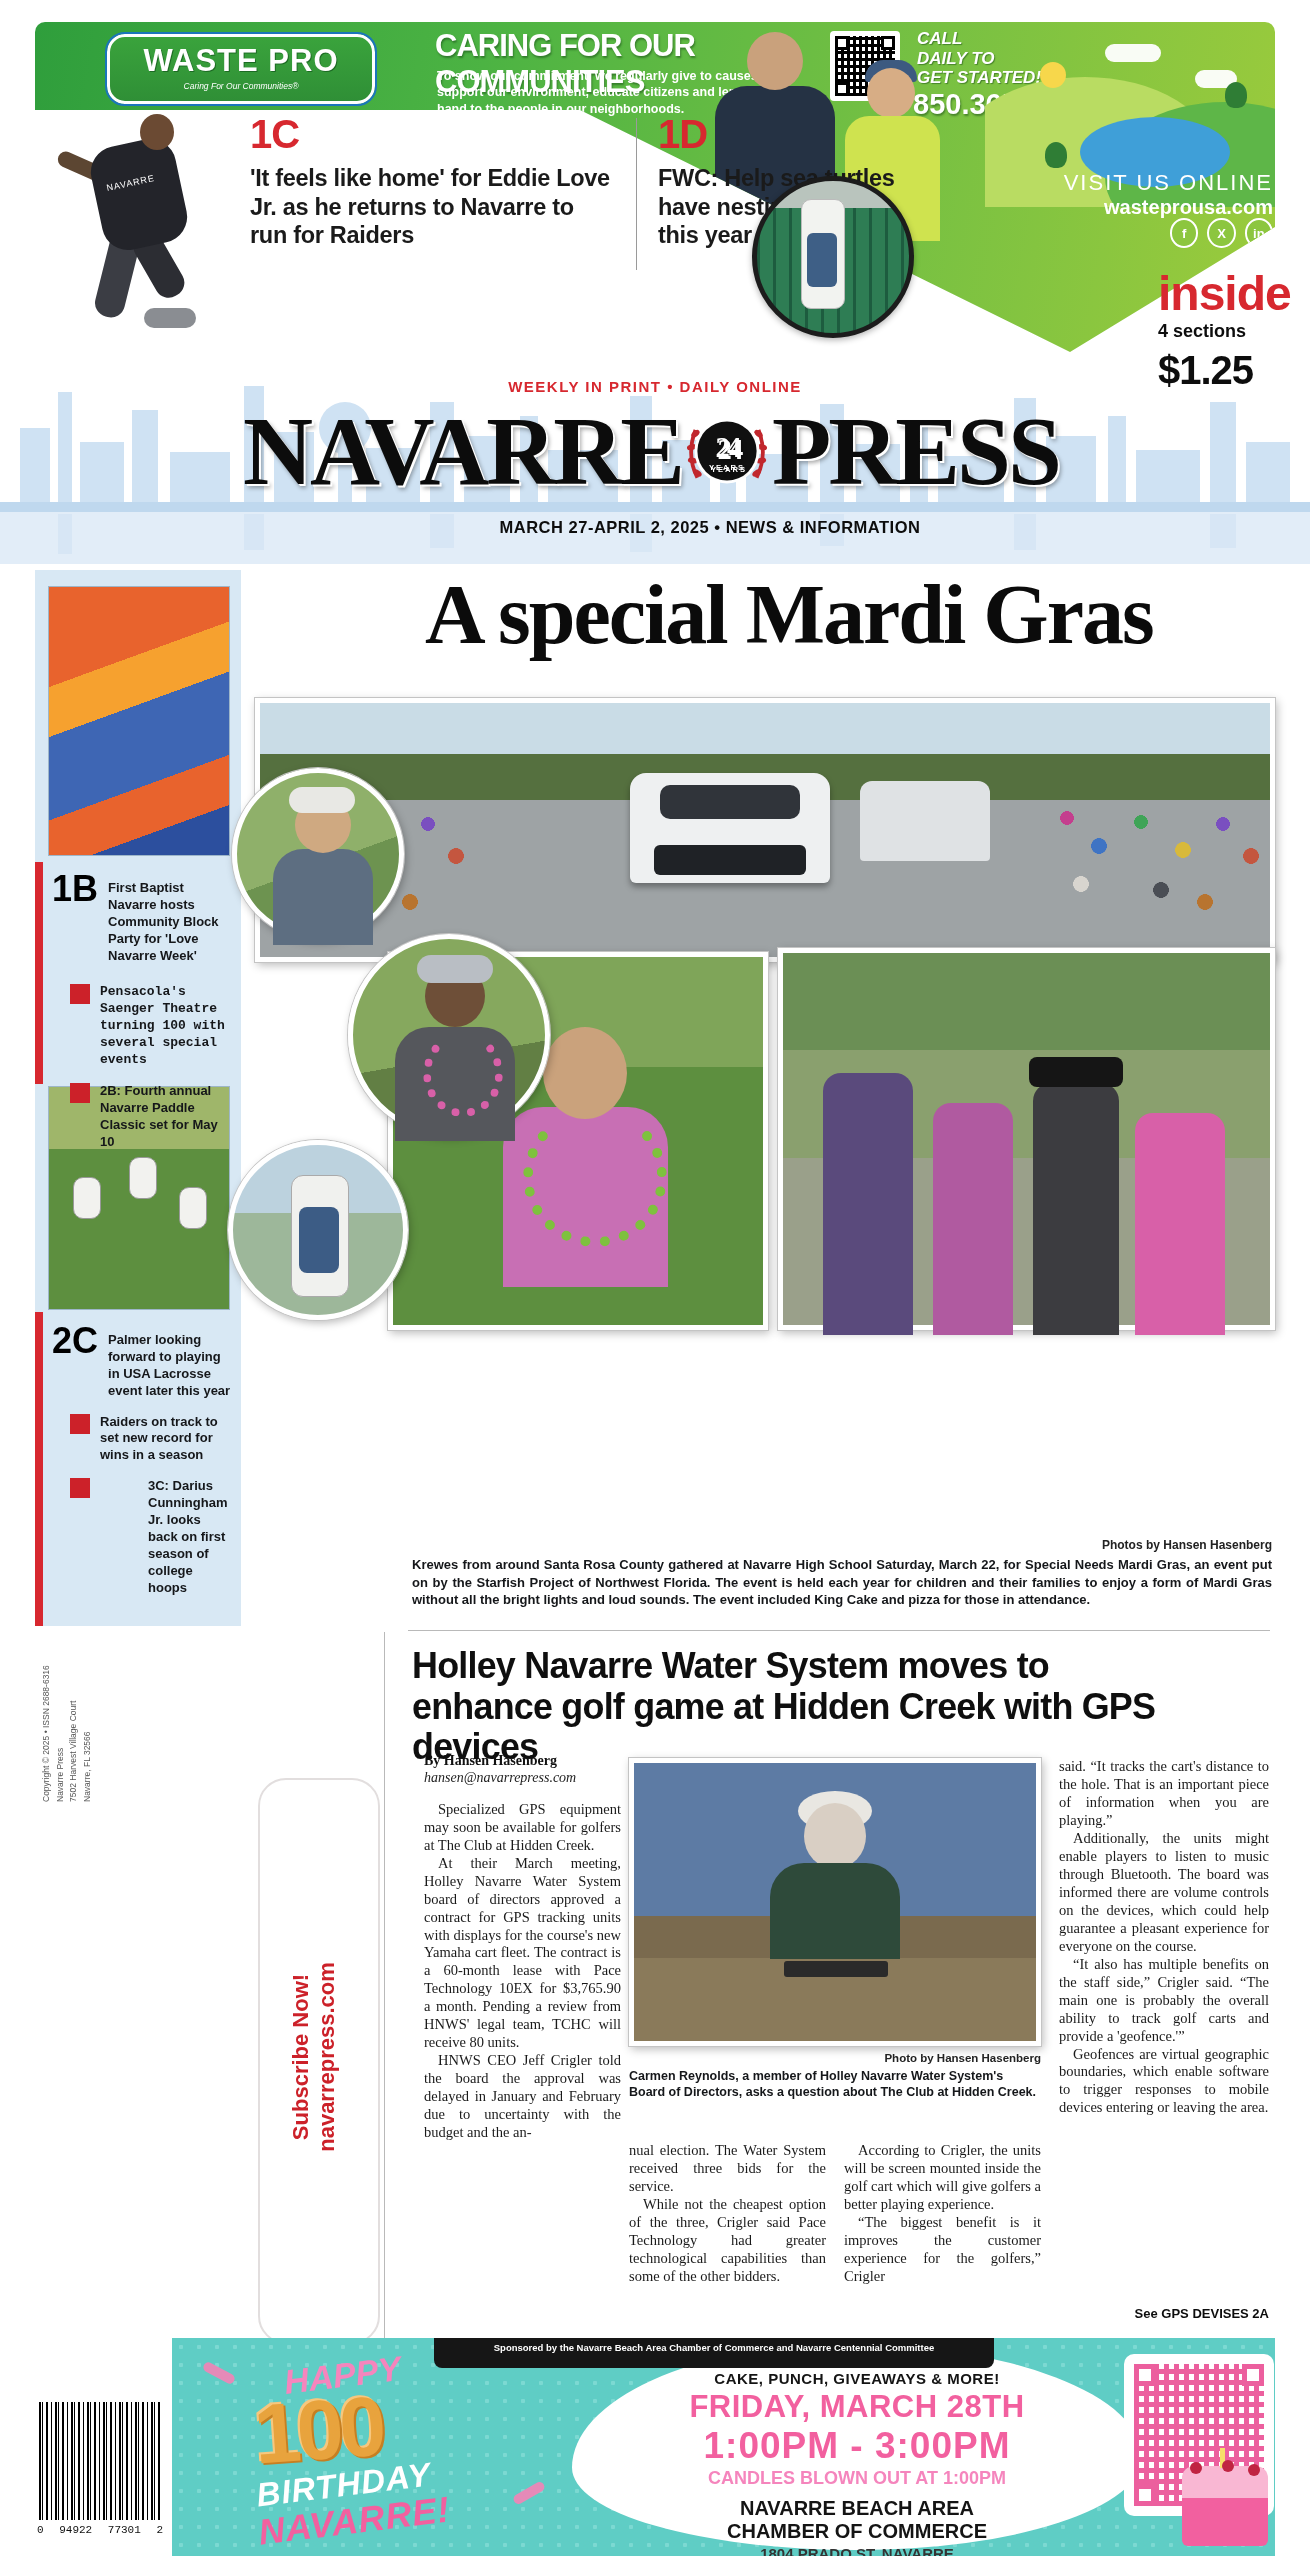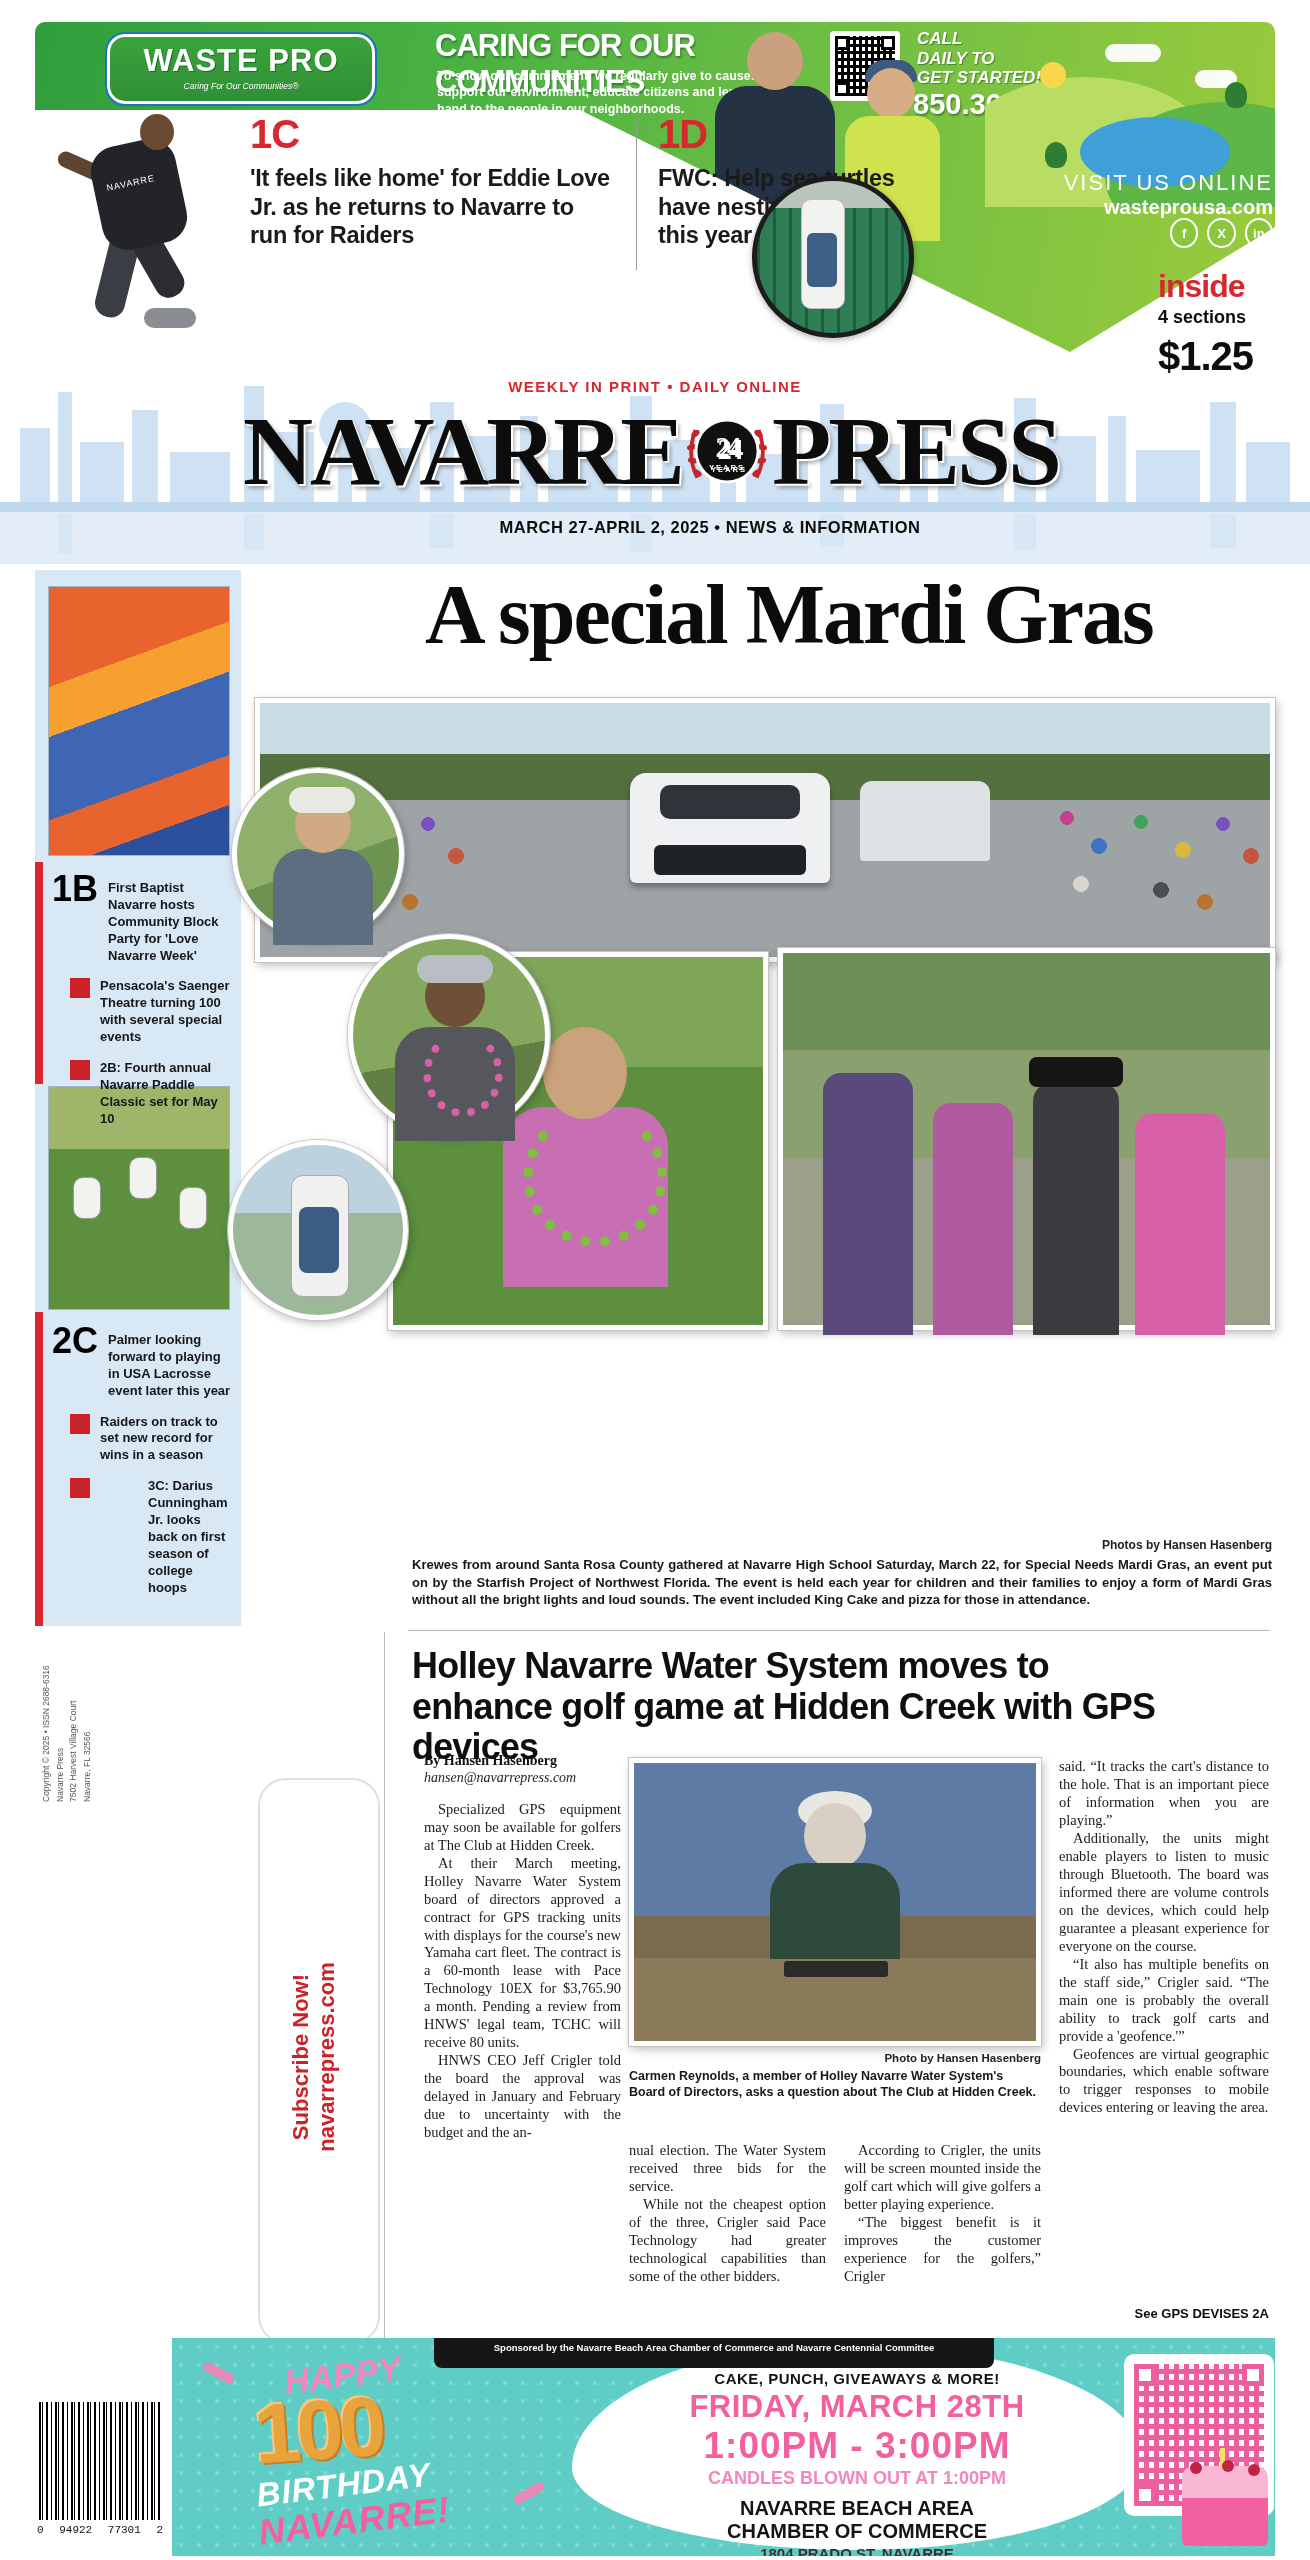--- a/index.html
+++ b/index.html
@@ -76,21 +76,21 @@
 
   
   .skyline{left:0;top:332px;width:1310px;height:232px;}
   .weekly{left:335px;top:378px;width:640px;text-align:center;font-size:15px;font-weight:bold;color:#d7282f;letter-spacing:1.5px;}
   .mast{left:243px;top:392px;width:810px;height:118px;display:flex;align-items:center;
     font-family:"Liberation Serif",serif;font-weight:bold;font-size:97px;letter-spacing:-3px;color:#0c0c0c;
     text-shadow:2px 2px 0 #fff,3px 4px 4px rgba(0,0,0,.35);}
   .badge{width:86px;height:96px;margin:0 2px;position:relative;flex:none;}
   .dateline{left:430px;top:518px;width:560px;text-align:center;font-size:16.5px;font-weight:bold;letter-spacing:0.5px;color:#0d0d0d;}
   .inside{left:1158px;top:272px;width:116px;}
-  .inside-l{font-size:32px;font-weight:bold;color:#d7282f;letter-spacing:-1px;line-height:.9;}
+  .inside-l{font-size:48px;font-weight:bold;color:#d7282f;letter-spacing:-1px;line-height:.9;}
   .inside-s{font-size:18px;font-weight:bold;color:#0d0d0d;margin-top:6px;}
   .inside-p{font-size:40px;font-weight:bold;color:#0d0d0d;letter-spacing:-1px;margin-top:6px;}
 
   
   .sidebar{left:35px;top:570px;width:206px;height:1056px;background:#d8e8f4;}
   .redbar{left:35px;width:8px;background:#d7282f;}
   .rb1{top:862px;height:222px;}
   .rb2{top:1312px;height:314px;}
   .sb-photo{left:48px;width:180px;border:1px solid #9db6c9;}
   .sb-photo1{top:586px;height:268px;
@@ -376,21 +376,21 @@
     <div class="lax" style="left:24px;top:90px;"></div>
     <div class="lax" style="left:80px;top:70px;"></div>
     <div class="lax" style="left:130px;top:100px;"></div>
   </div>
 
   <div class="abs" style="left:52px;top:868px;width:180px;">
     <div style="display:flex;align-items:flex-start;">
       <div class="sb-sec-tag" style="margin-right:10px;">1B</div>
       <div class="sb-lead" style="margin-top:12px;">First Baptist Navarre hosts Community Block Party for 'Love Navarre Week'</div>
     </div>
-    <div class="sb-row" style="margin-top:14px;margin-left:18px;">
+    <div class="sb-row" style="margin-top:20px;margin-left:18px;font-family:Liberation Mono, monospace;">
       <div class="sb-bullet"></div>
       <div class="sb-item">Pensacola's Saenger Theatre turning 100 with several special events</div>
     </div>
     <div class="sb-row" style="margin-top:14px;margin-left:18px;">
       <div class="sb-bullet"></div>
       <div class="sb-item">2B: Fourth annual Navarre Paddle Classic set for May 10</div>
     </div>
   </div>
 
   <div class="abs" style="left:52px;top:1320px;width:180px;">

